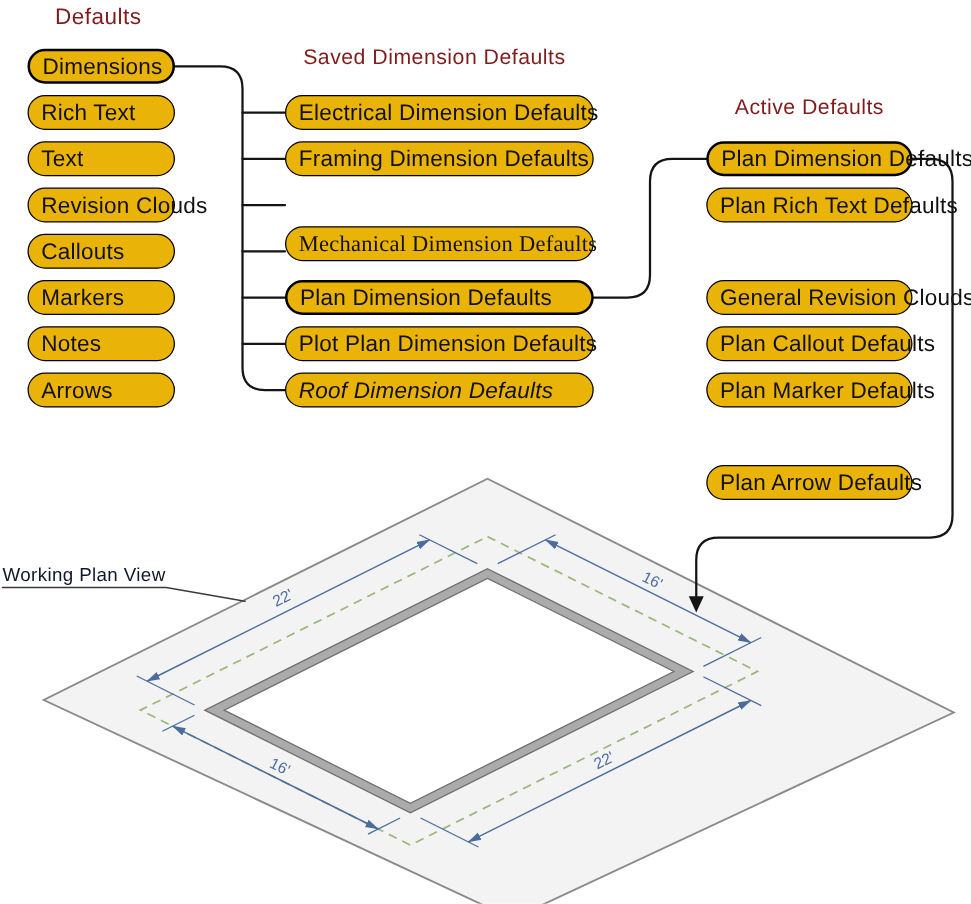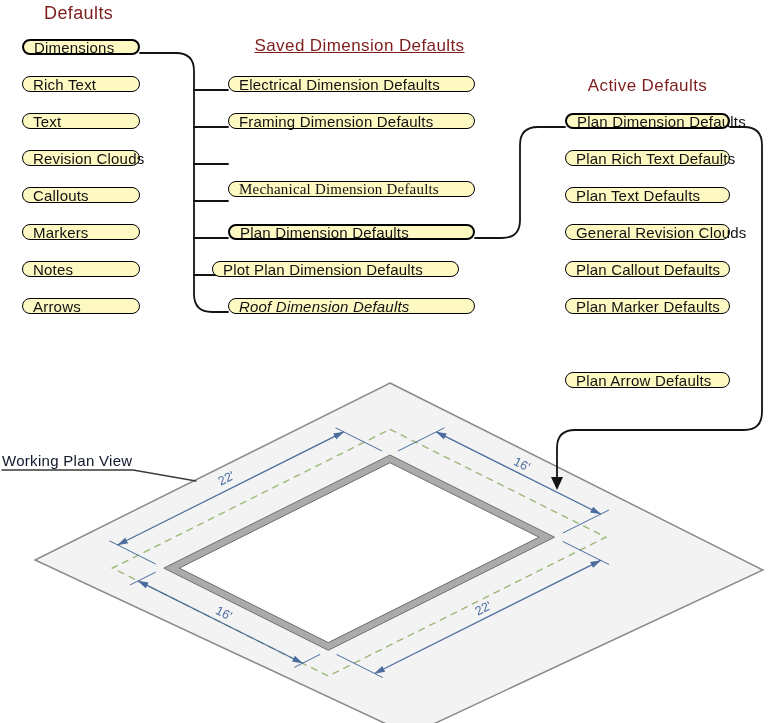--- a/index.html
+++ b/index.html
@@ -10,24 +10,24 @@
     position:relative; overflow:hidden;
   }
   .stage { position:relative; width:777px; height:723px; }
   .layer { position:absolute; left:0; top:0; }
   .heading {
     position:absolute; font-size:17px; color:#7f1d1d;
     letter-spacing:0.4px; white-space:nowrap;
   }
   .heading.center { text-align:center; }
   .node {
-    position:absolute; height:16px; background:#fef9c3;
+    position:absolute; height:28px; background:#eab308;
     border:1.4px solid #000000; border-radius:14px;
     display:flex; align-items:center; padding:0 10px;
-    font-size:15px; color:#111111; letter-spacing:0.2px;
+    font-size:18px; color:#111111; letter-spacing:0.2px;
     white-space:nowrap;
   }
   .node.selected { border-width:2.6px; }
   .plan-label {
     position:absolute; left:2px; top:452px;
     font-size:15px; color:#0f172a; letter-spacing:0.3px; white-space:nowrap;
   }
 </style>
 </head>
 <body>
@@ -85,42 +85,41 @@
         <line x1="194" y1="275" x2="228" y2="275"></line>
       </g>
       <path d="M475,238 L502,238 Q520,238 520,220 L520,145 Q520,127 538,127 L565,127"></path>
       <path d="M730,127 L744,127 Q762,127 762,145 L762,412 Q762,430 744,430 L575,430 Q557,430 557,448 L557,478"></path>
       <polygon points="557,490 551,477 563,477" fill="#141414" stroke="none"></polygon>
       <path d="M2,470 L133,470 L196,481" stroke="#3a3a3a" stroke-width="1.3"></path>
     </g>
   </svg>
 
   <div class="heading" style="left:44px; top:3px; font-size:18px;">Defaults</div>
-  <div class="heading center" style="left:236px; top:36px; width:247px;text-decoration:underline;">Saved Dimension Defaults</div>
+  <div class="heading center" style="left:224px; top:36px; width:247px;">Saved Dimension Defaults</div>
   <div class="heading center" style="left:565px; top:76px; width:165px;">Active Defaults</div>
 
   <div class="node selected" style="left:22px; top:39px;  width:118px;">Dimensions</div>
   <div class="node" style="left:22px; top:76px;  width:118px;">Rich Text</div>
   <div class="node" style="left:22px; top:150px; width:118px;">Revision Clouds</div>
   <div class="node" style="left:22px; top:113px; width:118px;">Text</div>
   <div class="node" style="left:22px; top:187px; width:118px;">Callouts</div>
   <div class="node" style="left:22px; top:224px; width:118px;">Markers</div>
   <div class="node" style="left:22px; top:261px; width:118px;">Notes</div>
   <div class="node" style="left:22px; top:298px; width:118px;">Arrows</div>
 
   <div class="node" style="left:228px; top:76px;  width:247px;">Electrical Dimension Defaults</div>
   <div class="node" style="left:228px; top:113px; width:247px;">Framing Dimension Defaults</div>
   <div class="node" style="left:228px; top:181px; width:247px;font-family:Liberation Serif, serif;">Mechanical Dimension Defaults</div>
   <div class="node selected" style="left:228px; top:224px; width:247px;">Plan Dimension Defaults</div>
-  <div class="node" style="left:212px; top:261px; width:247px;">Plot Plan Dimension Defaults</div>
+  <div class="node" style="left:228px; top:261px; width:247px;">Plot Plan Dimension Defaults</div>
   <div class="node" style="left:228px; top:298px; width:247px;font-style:italic;">Roof Dimension Defaults</div>
 
   <div class="node selected" style="left:565px; top:113px; width:165px;">Plan Dimension Defaults</div>
   <div class="node" style="left:565px; top:150px; width:165px;">Plan Rich Text Defaults</div>
-  <div class="node" style="left:565px; top:187px; width:165px;">Plan Text Defaults</div>
   <div class="node" style="left:565px; top:224px; width:165px;">General Revision Clouds</div>
   <div class="node" style="left:565px; top:261px; width:165px;">Plan Callout Defaults</div>
   <div class="node" style="left:565px; top:298px; width:165px;">Plan Marker Defaults</div>
   <div class="node" style="left:565px; top:372px; width:165px;">Plan Arrow Defaults</div>
 
   <div class="plan-label">Working Plan View</div>
 
 </div>
 
 </body></html>

